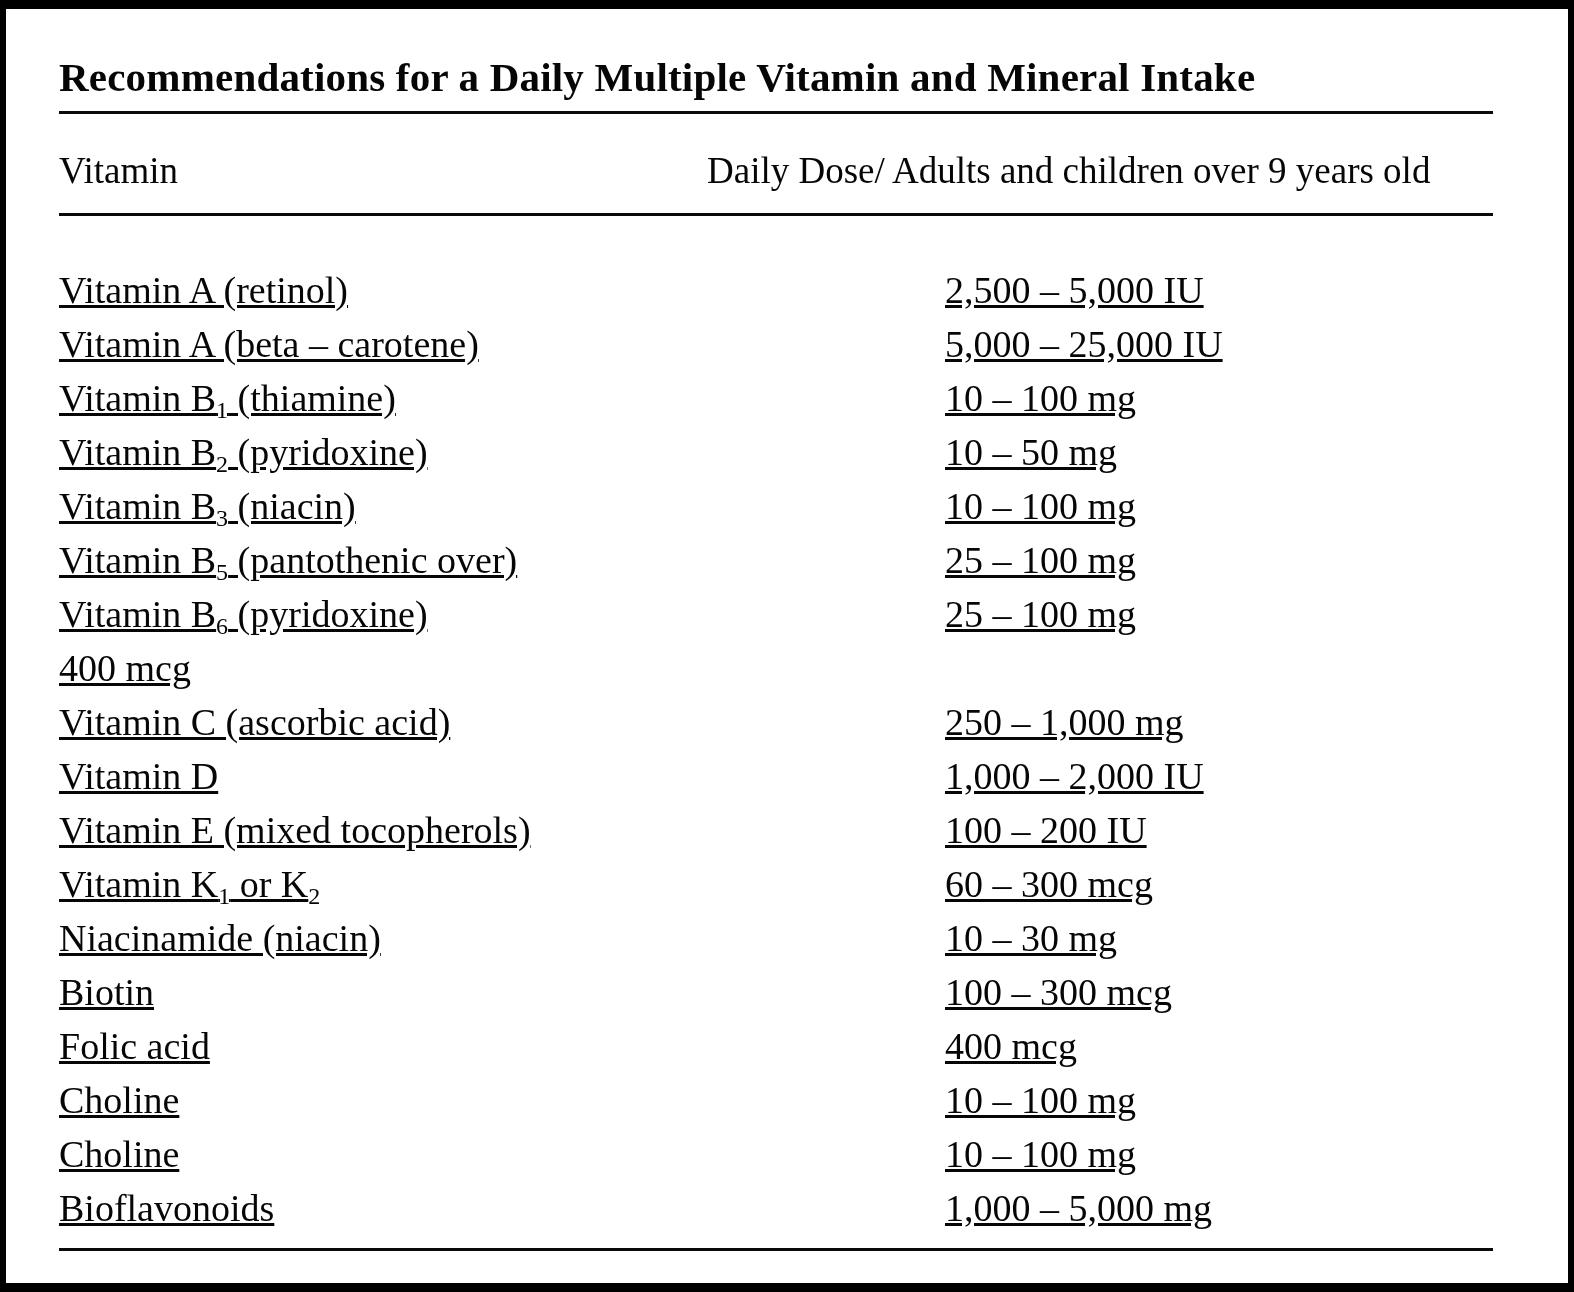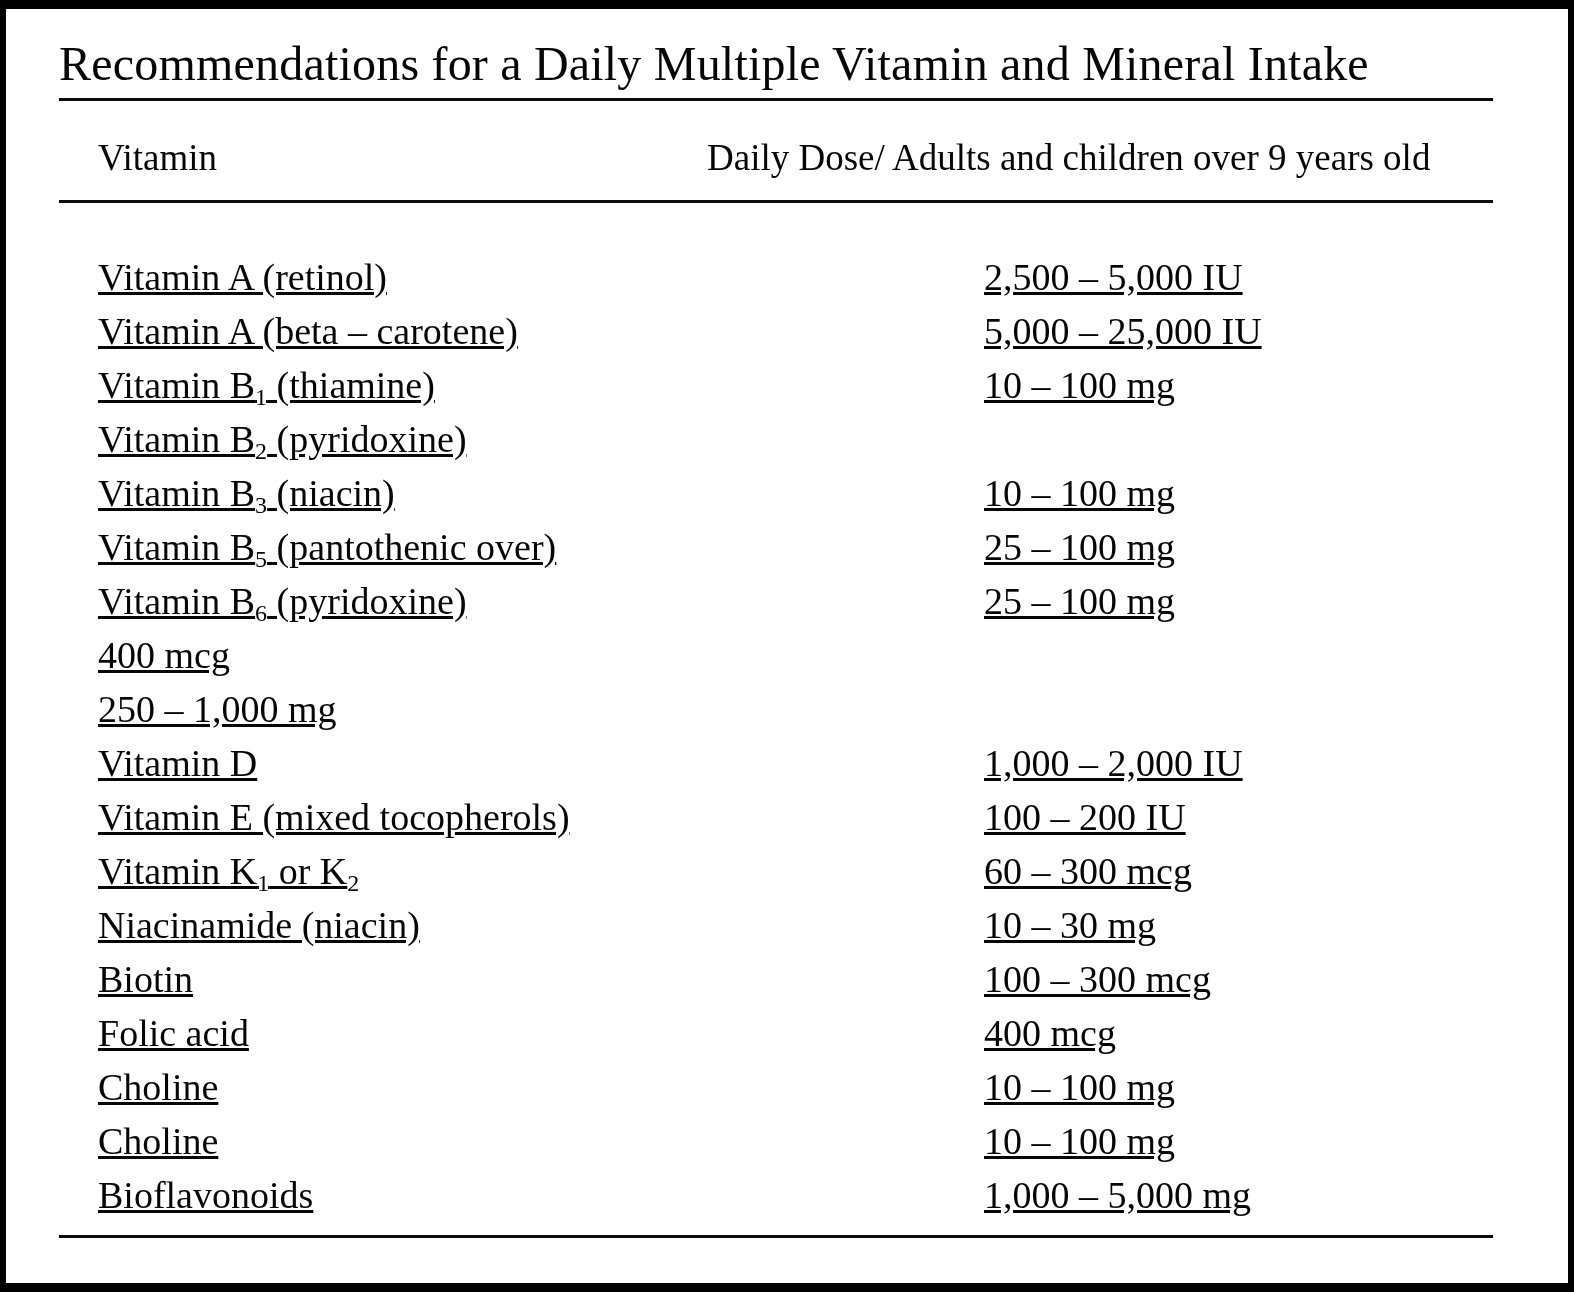--- a/index.html
+++ b/index.html
@@ -20,24 +20,24 @@
     color: #060606;
     overflow: hidden;
   }
   .content {
     position: absolute;
     left: 53px;
     right: 75px;
     top: 0;
   }
   .title {
-    margin: 31px 0 0 0;
-    font-size: 48px;
+    margin: 44px 0 0 0;
+    font-size: 41px;
     line-height: 48px;
-    font-weight: normal;
+    font-weight: bold;
     letter-spacing: 0.2px;
     white-space: nowrap;
   }
   .rule {
     height: 3px;
     background: #0a0a0a;
   }
   .rule-top    { margin-top: 10px; }
   .rule-header { margin-top: 19px; }
   .rule-bottom { margin-top: 13px; }
@@ -57,21 +57,21 @@
     margin-top: 47px;
   }
   .trow {
     display: grid;
     grid-template-columns: 886px auto;
     font-size: 38px;
     line-height: 54px;
     white-space: nowrap;
     text-decoration: underline;
   }
-  .cell { display: block; margin-left: 39px; }
+  .cell { display: block; }
   sub.subscript {
     font-size: 24px;
     line-height: 0;
     vertical-align: -7px;
   }
 </style>
 </head>
 <body>
 
 <div class="page">
@@ -96,37 +96,39 @@
         <div class="trow">
           <span class="cell"><span>Vitamin A (beta – carotene)</span></span>
           <span class="cell">5,000 – 25,000 IU</span>
         </div>
         <div class="trow">
           <span class="cell"><span>Vitamin B</span><sub class="subscript">1</sub><span> (thiamine)</span></span>
           <span class="cell">10 – 100 mg</span>
         </div>
         <div class="trow">
           <span class="cell"><span>Vitamin B</span><sub class="subscript">2</sub><span> (pyridoxine)</span></span>
+          <span class="cell">10 – 50 mg</span>
         </div>
         <div class="trow">
           <span class="cell"><span>Vitamin B</span><sub class="subscript">3</sub><span> (niacin)</span></span>
           <span class="cell">10 – 100 mg</span>
         </div>
         <div class="trow">
           <span class="cell"><span>Vitamin B</span><sub class="subscript">5</sub><span> (pantothenic over)</span></span>
           <span class="cell">25 – 100 mg</span>
         </div>
         <div class="trow">
           <span class="cell"><span>Vitamin B</span><sub class="subscript">6</sub><span> (pyridoxine)</span></span>
           <span class="cell">25 – 100 mg</span>
         </div>
         <div class="trow">
           <span class="cell">400 mcg</span>
         </div>
         <div class="trow">
+          <span class="cell"><span>Vitamin C (ascorbic acid)</span></span>
           <span class="cell">250 – 1,000 mg</span>
         </div>
         <div class="trow">
           <span class="cell"><span>Vitamin D</span></span>
           <span class="cell">1,000 – 2,000 IU</span>
         </div>
         <div class="trow">
           <span class="cell"><span>Vitamin E (mixed tocopherols)</span></span>
           <span class="cell">100 – 200 IU</span>
         </div>

